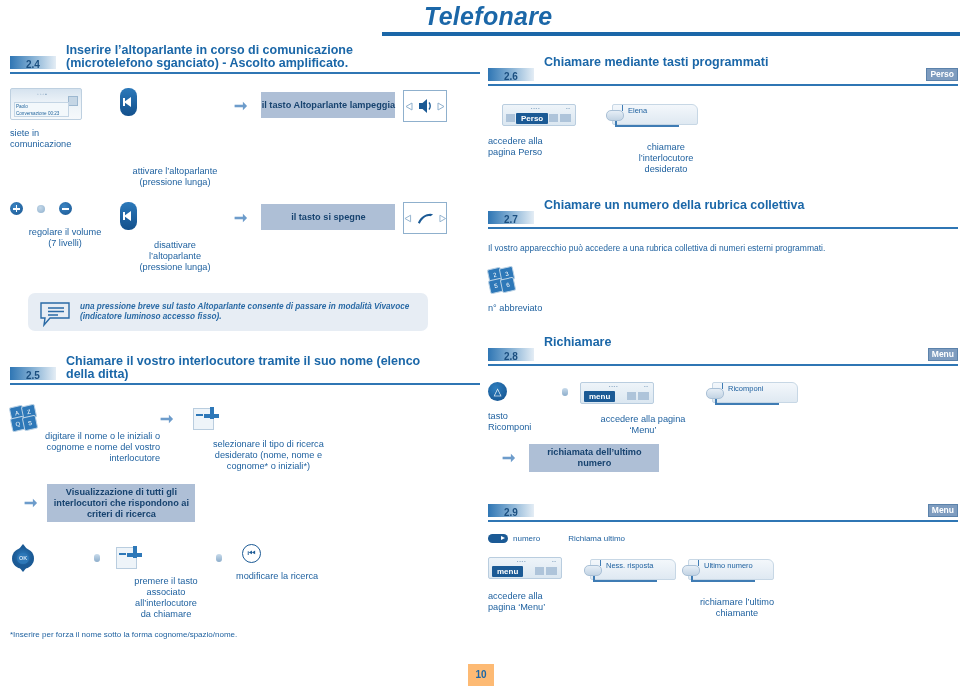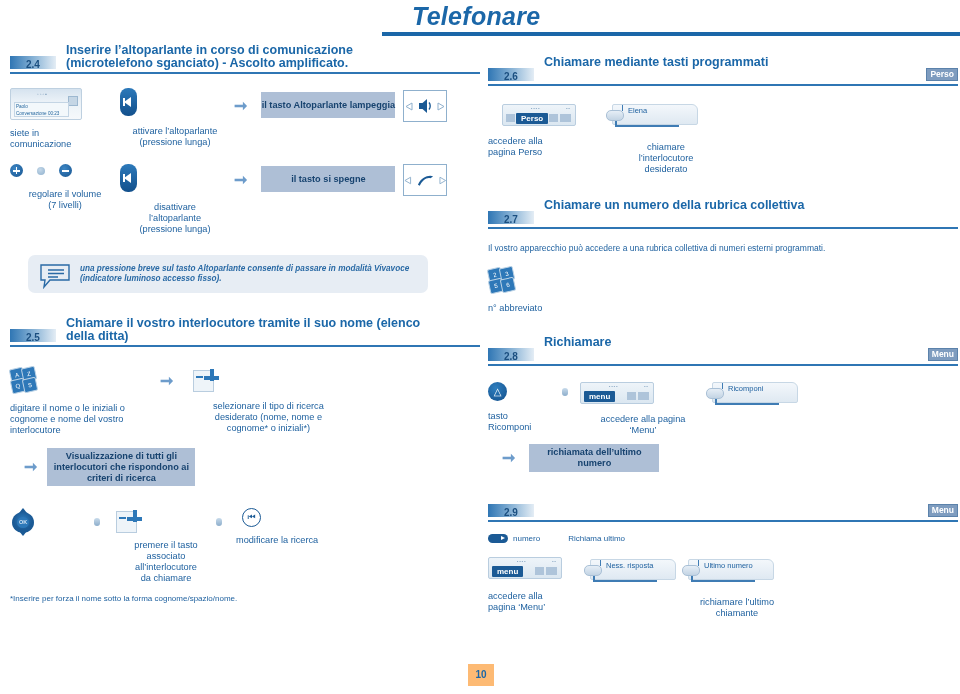--- a/index.html
+++ b/index.html
@@ -12,21 +12,21 @@
     height: 694px;
     position: relative;
     font-family: "Liberation Sans", sans-serif;
     color: #1c5f9e;
     overflow: hidden;
   }
 
   
   .page-title {
     position: absolute;
-    left: 412px;
+    left: 424px;
     top: 2px;
     font-size: 25px;
     font-style: italic;
     font-weight: bold;
     color: #1b67a8;
     letter-spacing: .3px;
   }
   .title-rule {
     position: absolute;
     left: 382px;
@@ -530,21 +530,21 @@
         <div class="dots">◦◦◦▪</div>
         <div class="sqr"></div>
         <div class="inner"></div>
         <div class="line1">Paolo</div>
         <div class="line2">Conversazione 00:23</div>
       </div>
       <div class="cap left" style="width:100%;margin-top:8px;white-space:pre-line;">siete in
 comunicazione</div>
     </div>
 
-    <div class="stack" style="width:110px;">
+    <div class="stack" style="width:110px;gap:40px;">
       <div class="spk">
         <div class="horn"></div>
         <div class="bar"></div>
       </div>
       <div class="cap" style="width:100%;margin-top:10px;white-space:pre-line;">attivare l’altoparlante
 (pressione lunga)</div>
     </div>
 
     <div class="arrow" style="margin:10px 14px 0 4px;">➞</div>
 
@@ -624,21 +624,21 @@
   </div>
 
   <div class="row" style="margin-top:20px;">
     <div class="stack" style="width:150px;align-items:flex-start;">
       <div class="keypad">
         <span class="k1">A</span>
         <span class="k2">Z</span>
         <span class="k3">Q</span>
         <span class="k4">S</span>
       </div>
-      <div class="cap left" style="width:100%;margin-top:10px;">digitare il nome o le iniziali o cognome e nome del vostro interlocutore</div>
+      <div class="cap left" style="width:100%;margin-top:0;text-align:right;">digitare il nome o le iniziali o cognome e nome del vostro interlocutore</div>
     </div>
 
     <div class="arrow" style="margin:6px 20px 0 0;">➞</div>
 
     <div class="stack" style="width:150px;">
       <div class="card">
         <div class="sheet"></div>
         <div class="dash"></div>
         <div class="plus-h"></div>
         <div class="plus-v"></div>

